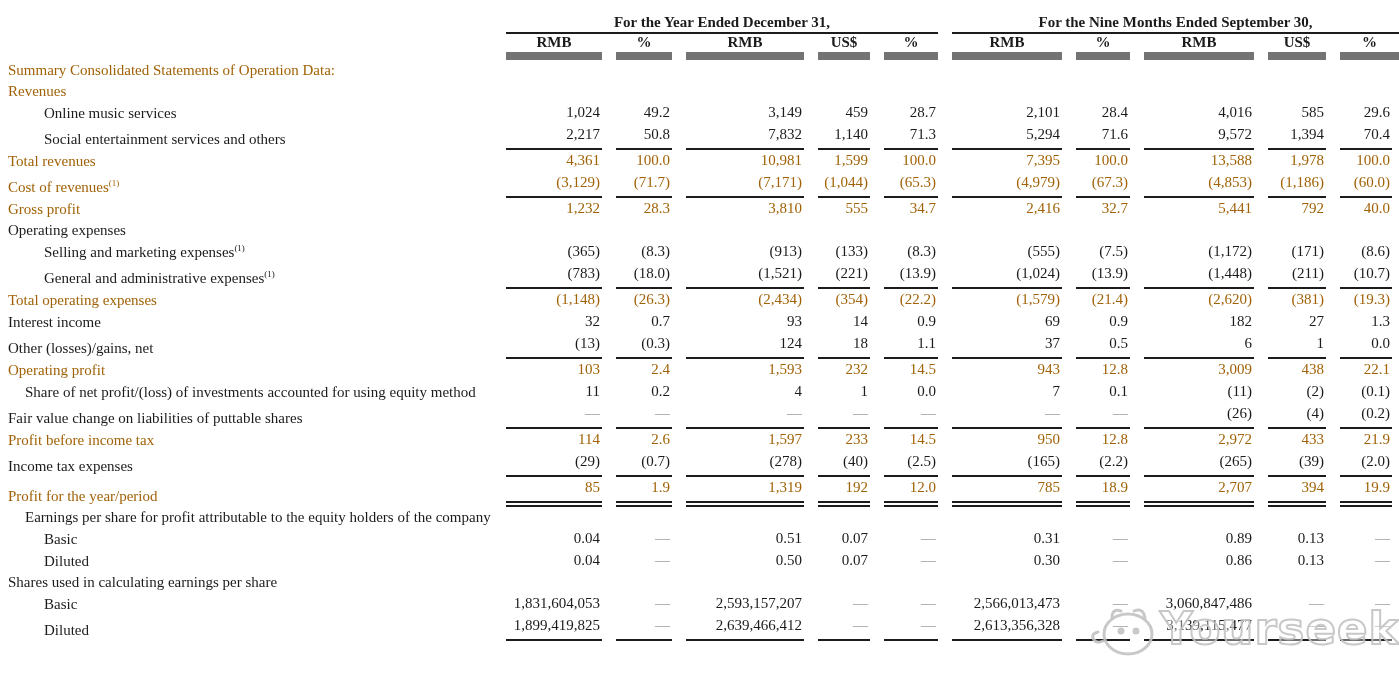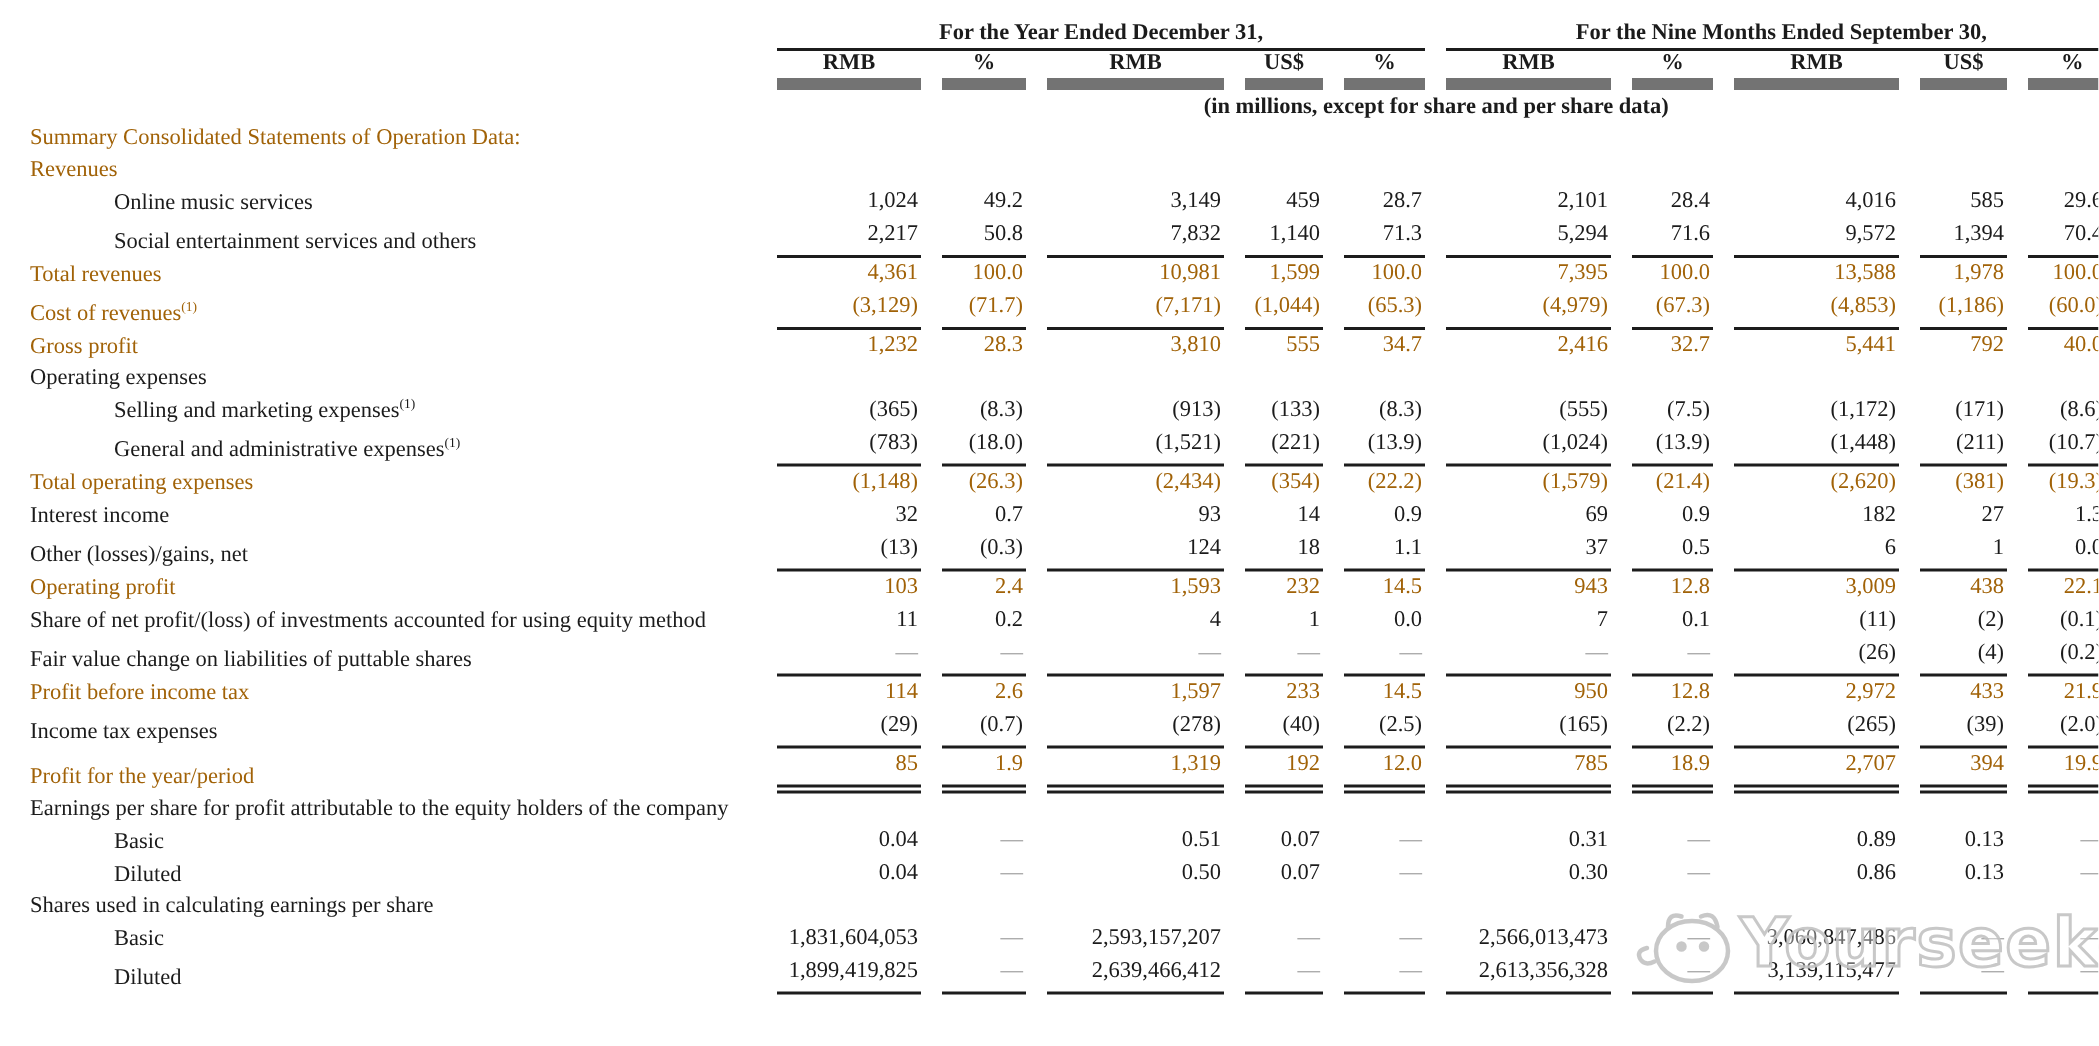--- a/index.html
+++ b/index.html
@@ -6,21 +6,20 @@
   html,body { margin:0; padding:0; background:#ffffff; }
   .page {
     position: relative;
     width: 1399px; height: 697px;
     overflow: hidden;
     background: #ffffff;
     font-family: "Liberation Serif", serif;
     font-size: 15px;
     color: #1b1b1b;
     padding-top: 4px;
-    padding-left: 12px;
   }
   table.fin {
     border-collapse: collapse;
     table-layout: fixed;
     width: 1399px;
   }
   td, th { padding:0; vertical-align: bottom; font-weight: normal; text-align: left; }
   thead th { vertical-align: bottom; }
 
   
@@ -46,22 +45,22 @@
   }
   tr.hA th { height: 30px; }
   tr.hB th { height: 23px; }
   tr.hC th { height: 23px; }
   tr.hD td { height: 22px; }
 
   
   tbody td { height: 21px; line-height: 21px; }
   tbody tr.bold { font-weight: bold; color:#a16207;margin-top:33px; }
   .lblwrap { padding-left: 8px; line-height: 21px; }
-  .lblwrap.ind { padding-left: 44px; margin-left: 20px; }
-  .lblwrap.hang { padding-left: 30px; text-indent: -22px; }
+  .lblwrap.ind { padding-left: 44px; }
+  .lblwrap.hang { padding-left: 30px; text-indent: -22px; margin-left: 17px; }
   .cell {
     text-align: right;
     margin-left: 14px;
     padding: 0 2px 1px 0;
     white-space: nowrap;
   }
   td:last-child .cell { margin-right: 7px; }
   .cell.r1 { border-bottom: 2px solid #1c1c1c; padding-bottom: 3px; }
   .cell.r2 { border-bottom: 6px double #1c1c1c; padding-bottom: 3px; }
   .cell.dash { color: #9a9a9a; }
@@ -138,26 +137,20 @@
         <th>
             <div class="colh">RMB</div>
           </th>
         <th>
             <div class="colh">US$</div>
           </th>
         <th>
             <div class="colh">%</div>
           </th>
       </tr>
-      <tr class="hD">
-        <td></td>
-        <td colspan="10">
-          <div class="units">(in millions, except for share and per share data)</div>
-        </td>
-      </tr>
     </thead>
     <tbody id="tbody">
         <tr class="bold">
           <td>
             <div class="lblwrap">Summary Consolidated Statements of Operation Data:</div>
           </td>
           <td>
             <div class="cell"></div>
           </td>
           <td>

